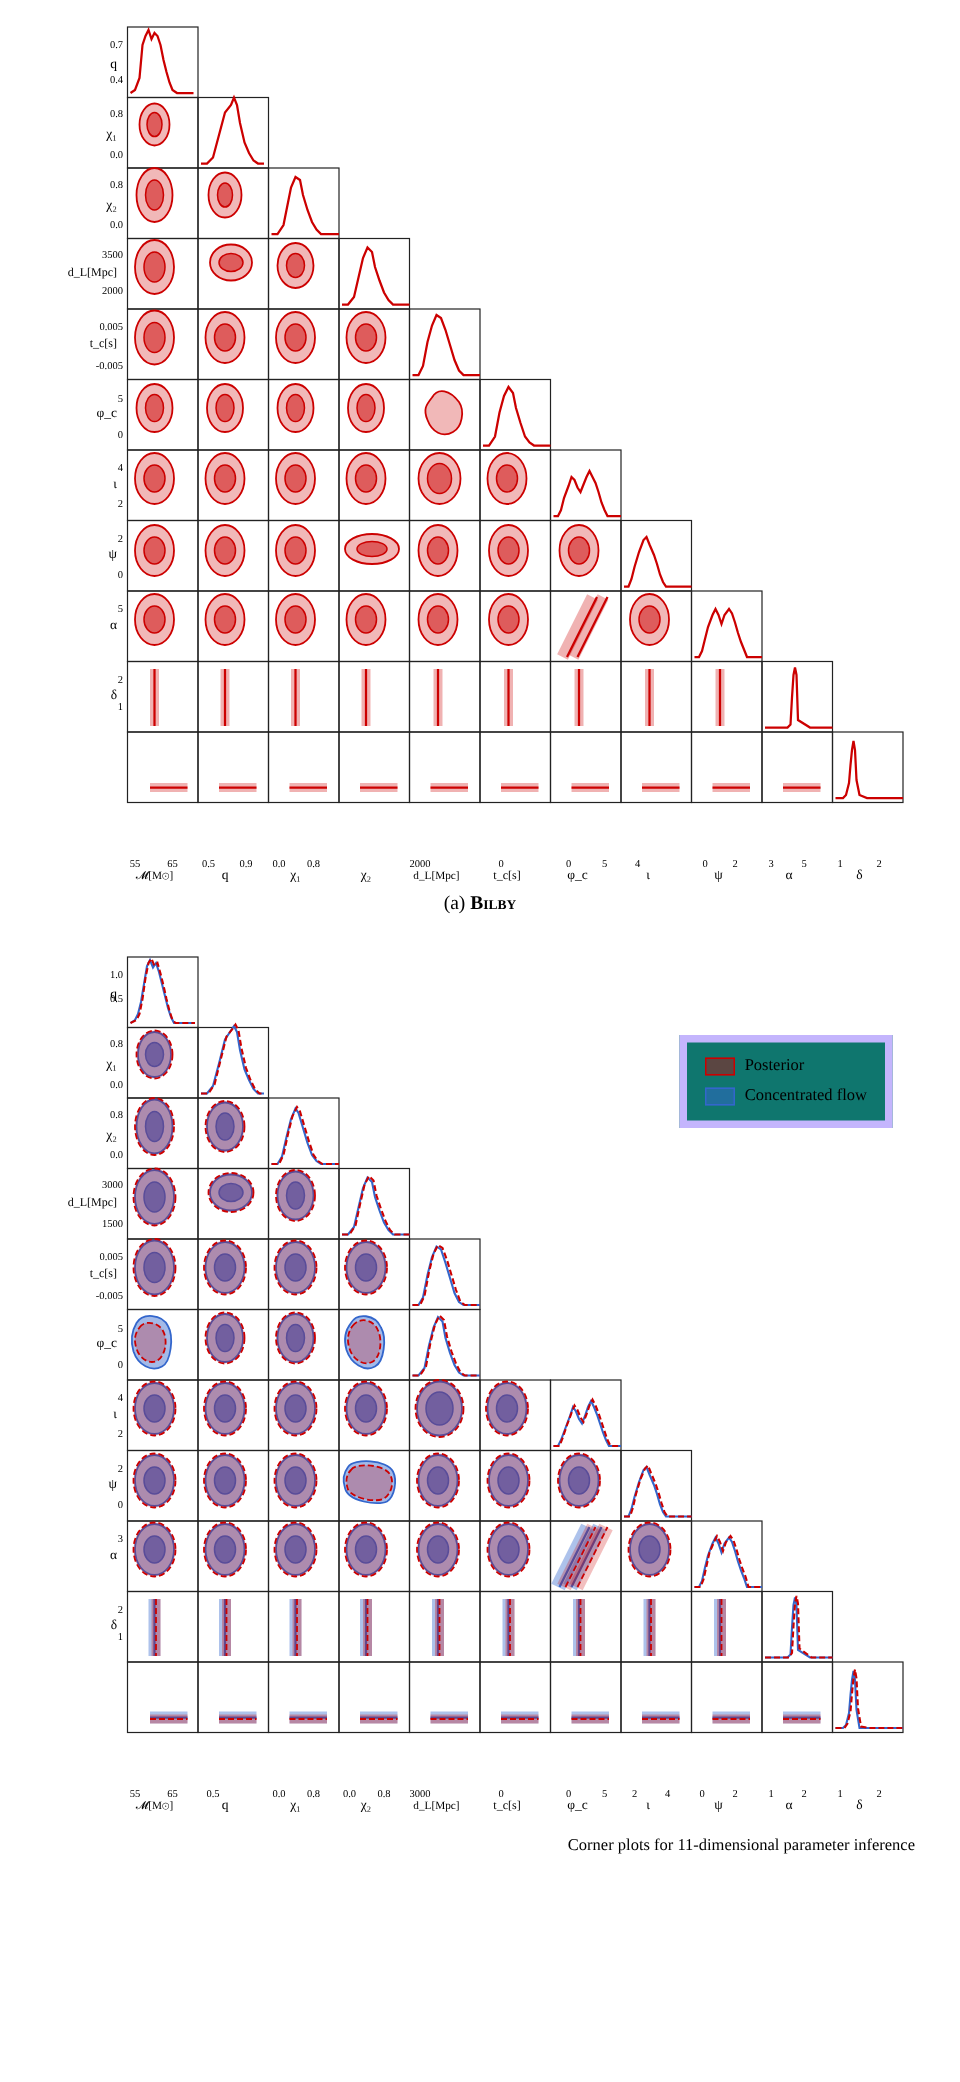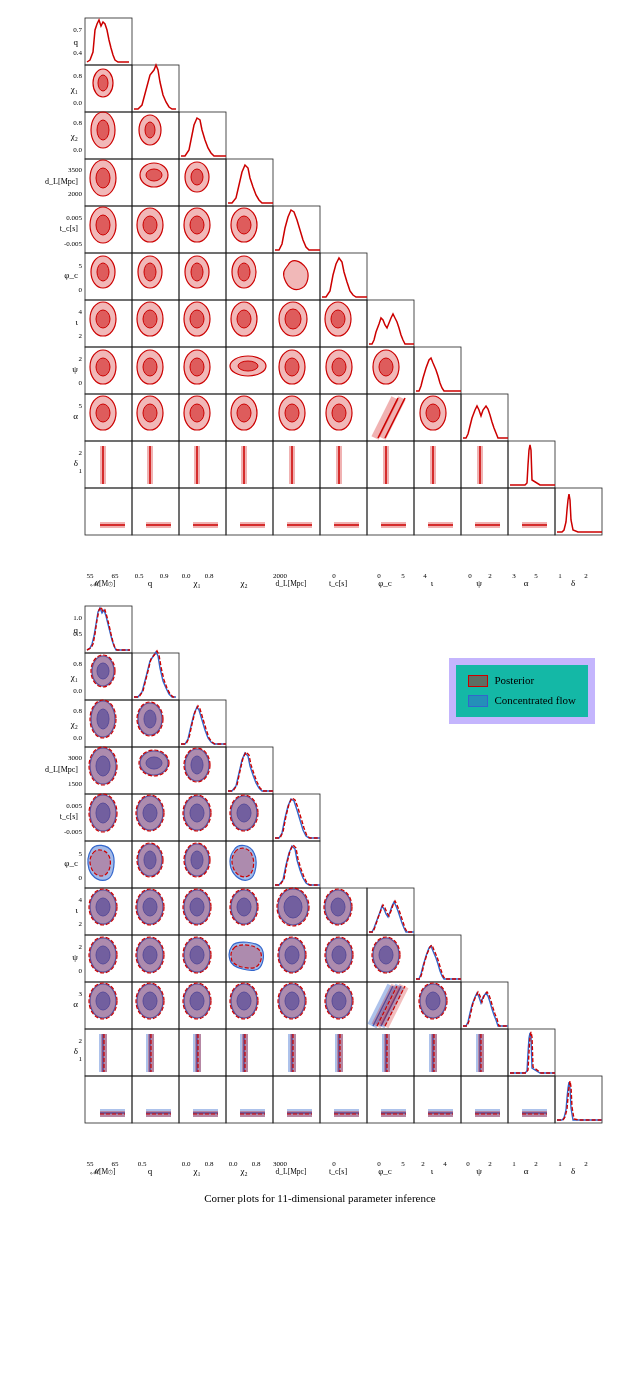--- a/index.html
+++ b/index.html
@@ -68,21 +68,21 @@
     }
 
     .legend-swatch {
       width: 20px;
       height: 12px;
       border: 1px solid #333;
     }
 
     .footnote {
       font-size: 11px;
-      text-align: center;
+      text-align: right;
       width: 580px;
       margin-top: 4px;
       line-height: 1.5;
     }
   </style>
 </head>
 <body>
 
 <div class="figure-container">
 
@@ -460,27 +460,31 @@
           <rect x="478" y="478" width="47" height="47" class="cell-border"></rect>
           <line x1="492" y1="515" x2="517" y2="515" stroke="rgba(204,0,0,0.3)" stroke-width="6"></line>
           <line x1="492" y1="515" x2="517" y2="515" stroke="#cc0000" stroke-width="1.5"></line>
 
           <rect x="525" y="478" width="47" height="47" class="cell-border"></rect>
           <polyline points="527,522 532,522 534,520 536,512 537,500 538,490 539,484 540,490 541,510 543,520 548,522 572,522" class="diag-curve"></polyline>
         </g>
       </svg>
     </div>
 
+    <div class="caption">
+      <span class="label">(a)</span>
+      <span class="name">Bilby</span>
+    </div>
   </div>
 
   <div class="plot-section">
     <div class="plot-canvas" style="position:relative;">
 
       
-      <div class="legend-box" style="position:absolute; top:60px; right:15px; z-index:10; background:#14b8a6; border:7px solid #c4b5fd; padding:6px 12px; font-size:11px; font-family:'Times New Roman',serif;">
+      <div class="legend-box" style="position:absolute; top:60px; right:15px; z-index:10; background:#0f766e; border:5px solid #c4b5fd; padding:6px 12px; font-size:11px; font-family:'Times New Roman',serif;">
         <div class="legend-item">
           <div class="legend-swatch" style="background:rgba(204,0,0,0.4); border:1px solid #cc0000;"></div>
           <span>Posterior</span>
         </div>
         <div class="legend-item">
           <div class="legend-swatch" style="background:rgba(51,102,204,0.5); border:1px solid #3366cc;"></div>
           <span>Concentrated flow</span>
         </div>
       </div>
 

